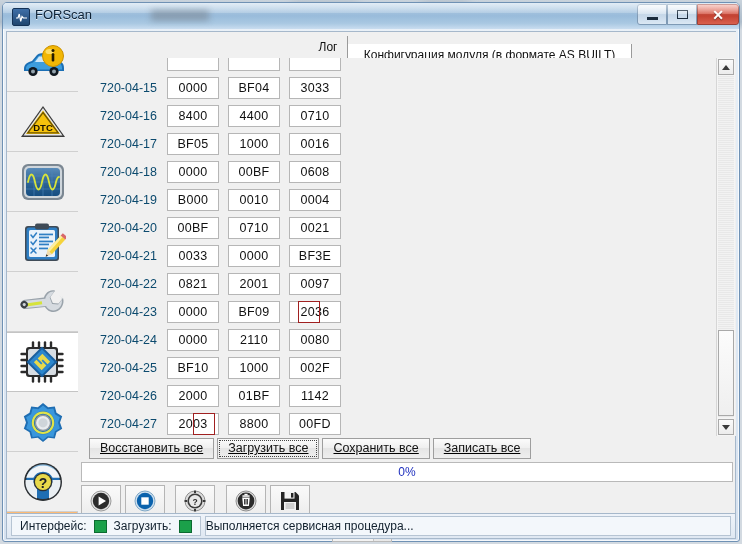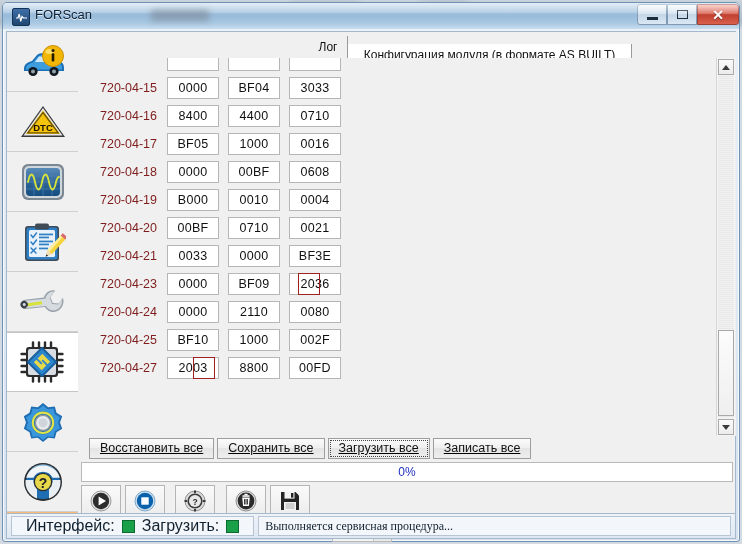--- a/index.html
+++ b/index.html
@@ -145,21 +145,21 @@
     position: absolute; left: 0; top: -12px;
     width: 637px;
   }
   .row {
     height: 28px;
     display: flex; align-items: center;
     padding-left: 12px;
     box-sizing: border-box;
   }
   .rowlabel {
-    width: 76px; font-size: 12.5px; color:#7f1d1d;
+    width: 76px; font-size: 12.5px; color:#0c4a6e;
     text-align: right; padding-right: 10px;
     box-sizing: border-box;
   }
   .cell {
     position: relative;
     width: 52px; height: 22px; margin-right: 9px;
     background: #ffffff;
     border: 1px solid #b6b6b6;
     box-sizing: border-box;
     display:flex; align-items:center; justify-content:center;
@@ -257,33 +257,33 @@
   
   #statusbar {
     position: absolute; left: 6px; bottom: 5px;
     width: 730px; height: 26px;
     background: linear-gradient(180deg,#eef3f9,#dfe8f2);
     border: 1px solid #a6b8cb;
     box-sizing: border-box;
     display:flex; align-items:center;
   }
   #status-left {
-    height: 20px; margin-left: 4px; padding: 0 14px;
+    height: 20px; margin-left: 4px; padding: 0 8px;
     border: 1px solid #b6c4d3; background: #f3f7fb;
     box-sizing: border-box;
     display:flex; align-items:center; gap:7px;
-    font-size: 16px; color:#11202e;
+    font-size: 12px; color:#11202e;
   }
   .led { width:11px; height:11px; background:#1ba04a; border:1px solid #0c6a30; }
   #status-right {
     height: 20px; margin-left: 4px; flex:1; margin-right:4px;
     border: 1px solid #b6c4d3; background: #f3f7fb;
     box-sizing: border-box;
-    display:flex; align-items:center; padding-left: 6px;
-    font-size: 12px; color:#11202e;font-family:Liberation Serif, serif;
+    display:flex; align-items:center; 
+    font-size: 12px; color:#11202e;
   }
 </style>
 </head>
 <body>
 
 <div id="backdrop">
   <div class="blurblob" style="left:290px;top:2px;width:70px;height:12px;"></div>
   <div class="blurblob" style="left:420px;top:1px;width:50px;height:11px;"></div>
 
 </div>
@@ -542,20 +542,26 @@
           <div class="cell">0021</div>
         </div>
 
         <div class="row">
           <div class="rowlabel">720-04-21</div>
           <div class="cell">0033</div>
           <div class="cell">0000</div>
           <div class="cell">BF3E</div>
         </div>
 
+        <div class="row">
+          <div class="rowlabel">720-04-22</div>
+          <div class="cell">0821</div>
+          <div class="cell">2001</div>
+          <div class="cell">0097</div>
+        </div>
 
         <div class="row">
           <div class="rowlabel">720-04-23</div>
           <div class="cell">0000</div>
           <div class="cell">BF09</div>
           <div class="cell">
             <span>2036</span>
             <span class="mark left"></span>
           </div>
         </div>
@@ -567,20 +573,26 @@
           <div class="cell">0080</div>
         </div>
 
         <div class="row">
           <div class="rowlabel">720-04-25</div>
           <div class="cell">BF10</div>
           <div class="cell">1000</div>
           <div class="cell">002F</div>
         </div>
 
+        <div class="row">
+          <div class="rowlabel">720-04-26</div>
+          <div class="cell">2000</div>
+          <div class="cell">01BF</div>
+          <div class="cell">1142</div>
+        </div>
 
         <div class="row">
           <div class="rowlabel">720-04-27</div>
           <div class="cell">
             <span>2003</span>
             <span class="mark right"></span>
           </div>
           <div class="cell">8800</div>
           <div class="cell">00FD</div>
         </div>
@@ -594,22 +606,22 @@
       </div>
       <div id="sb-track"></div>
       <div id="sb-thumb"></div>
       <div class="sb-arrow" id="sb-down">
         <div class="tri tri-dn"></div>
       </div>
     </div>
 
     <div id="allbar">
       <div class="allbtn">Восстановить все</div>
+      <div class="allbtn focused">Загрузить все</div>
       <div class="allbtn">Сохранить все</div>
-      <div class="allbtn focused">Загрузить все</div>
       <div class="allbtn">Записать все</div>
     </div>
 
     <div id="progress">
       <span id="progress-label">0%</span>
     </div>
 
     <div id="ctrlbar">
 
       <div class="ctrlbtn" style="left:0px;">

